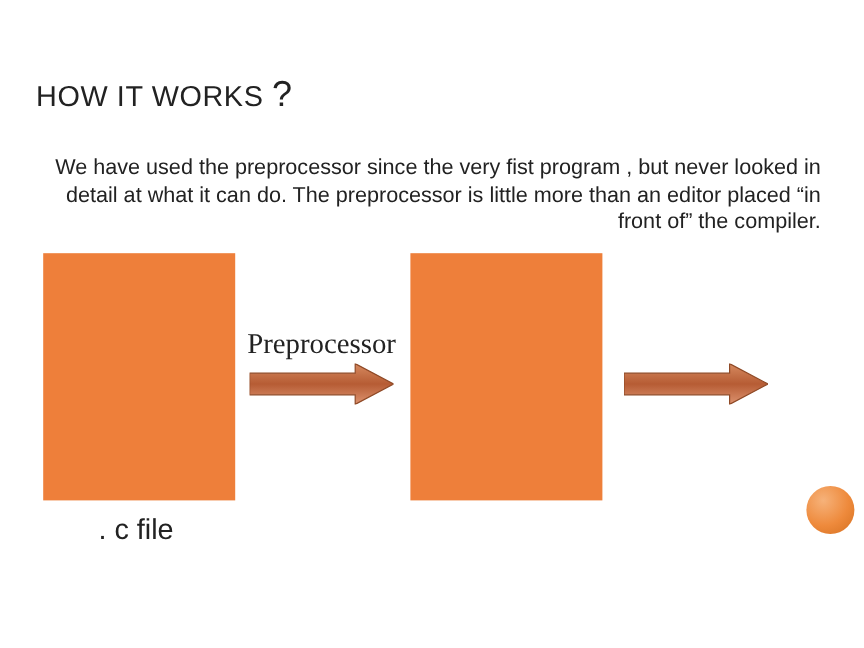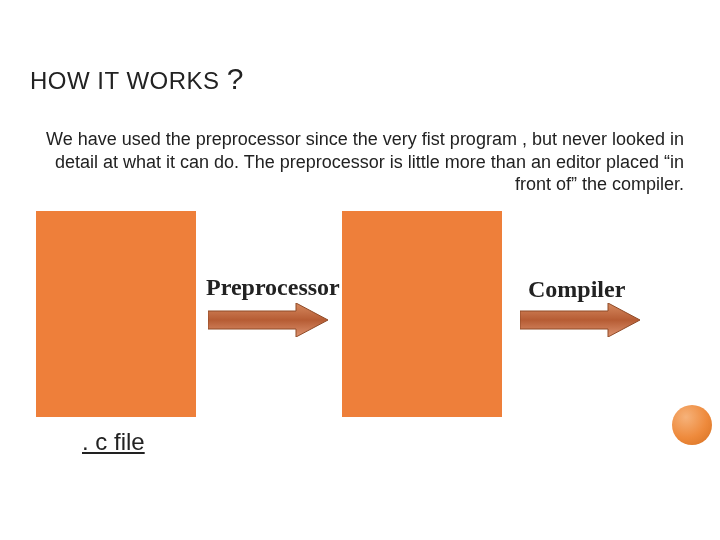--- a/index.html
+++ b/index.html
@@ -44,30 +44,29 @@
     width: 160px;
     height: 206px;
   }
   .box1 { left: 36px;  top: 211px; }
   .box2 { left: 342px; top: 211px; }
   .lbl {
     position: absolute;
     font-size: 24px;
     line-height: 1.15;
     font-family: Georgia, "Times New Roman", serif;
-    font-weight: bold;
   }
   .lbl.preproc { left: 206px; top: 274px; width: 140px; }
   .lbl.compiler { left: 528px; top: 276px; }
   .cap {
     position: absolute;
     font-size: 24px;
     line-height: 1.2;
   }
-  .cap.cfile  { left: 82px;  top: 428px; text-decoration: underline; }
+  .cap.cfile  { left: 82px;  top: 428px; }
   .cap.inter  { left: 346px; top: 428px; width: 260px; }
 
   
   .arrow {
     position: absolute;
     width: 120px;
     height: 34px;
   }
   .arrow svg { width: 100%; height: 100%; display: block; }
   .arrow1 { left: 208px; top: 303px; }
@@ -92,21 +91,20 @@
   <div class="title">
     <span>HOW IT WORKS </span><span class="q">?</span>
   </div>
 
   <div class="body-text">We have used the preprocessor since the very fist program , but never looked in detail at what it can do. The preprocessor is little more than an editor placed “in front of” the compiler.</div>
 
   <div class="box box1"></div>
   <div class="box box2"></div>
 
   <div class="lbl preproc">Preprocessor</div>
-  <div class="lbl compiler">Compiler</div>
 
   <div class="arrow arrow1">
     <svg viewBox="0 0 120 34" preserveAspectRatio="none">
       <defs>
         <linearGradient id="g1" x1="0" y1="0" x2="0" y2="1">
           <stop offset="0" stop-color="#d68a60"></stop>
           <stop offset="0.5" stop-color="#b65c34"></stop>
           <stop offset="1" stop-color="#dd9370"></stop>
         </linearGradient>
       </defs>

